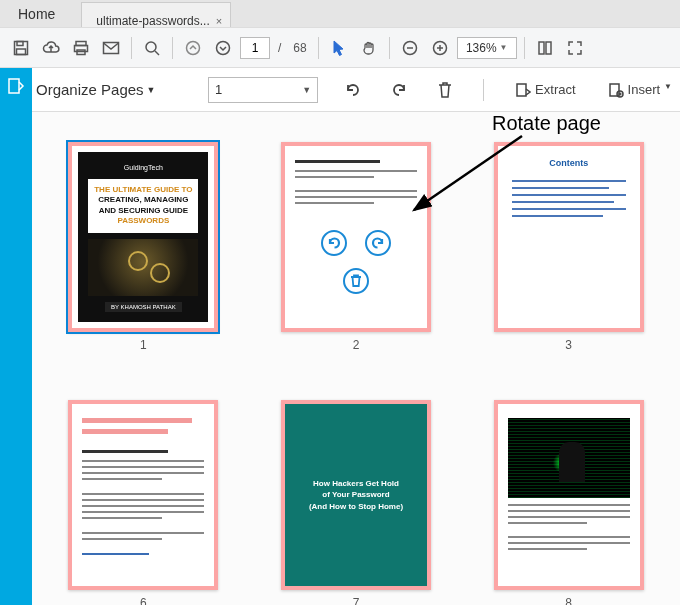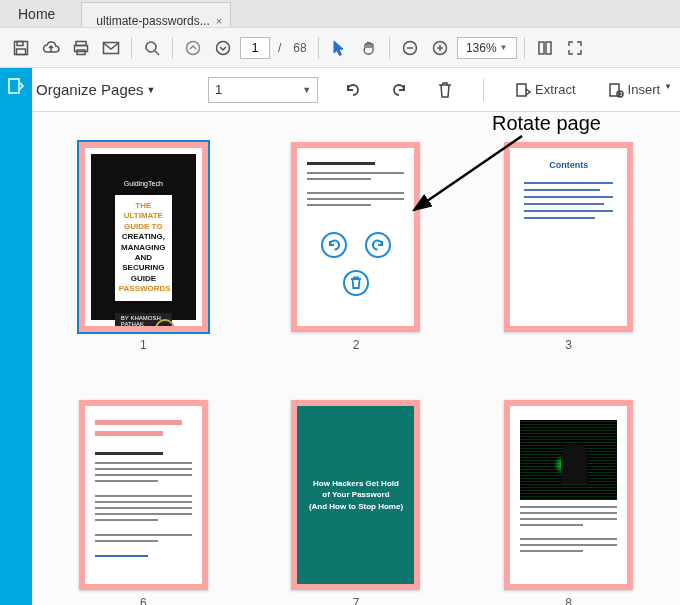--- a/index.html
+++ b/index.html
@@ -161,23 +161,23 @@
     display:grid;
     grid-template-columns: repeat(3, 1fr);
     gap: 48px 30px;
     justify-items:center;
   }
   .thumb-wrap {
     display:flex;flex-direction:column;align-items:center;gap:6px;
     position:relative;
   }
   .thumb {
-    width:129px;height:190px;
+    width:150px;height:190px;
     background:#fff;
-    border:6px solid #fca5a5;
+    border:4px solid #fca5a5;
     box-shadow: 0 1px 3px rgba(0,0,0,0.2);
     position:relative;
     overflow:hidden;
   }
   .thumb.selected {
     outline: 2px solid #0a84d6;
   }
   .thumb-wrap .hover-frame {
     position:absolute;top:-6px;left:-6px;right:-6px;bottom:18px;
     border:1px solid #9fd2f0;
@@ -186,21 +186,21 @@
     display:none;
   }
   .thumb-wrap.with-hover .hover-frame { display:block; }
   .page-num { font-size:12px;color:#555; }
   
   .cover {
     position:absolute;inset:6px;
     background:#0f0f0f;
     color:#fff;
     display:flex;flex-direction:column;align-items:center;
-    padding:24px;
+    padding:10px;
   }
   .cover-brand{font-size:7px;margin-top:2px;}
   .cover-title{
     margin-top:8px;
     background:#fff;color:#111;
     font-weight:700;font-size:8px;text-align:center;
     padding:6px 4px;line-height:1.3;
     width: 100%;
   }
   .cover-title .orange{color:#d28a1a;}

